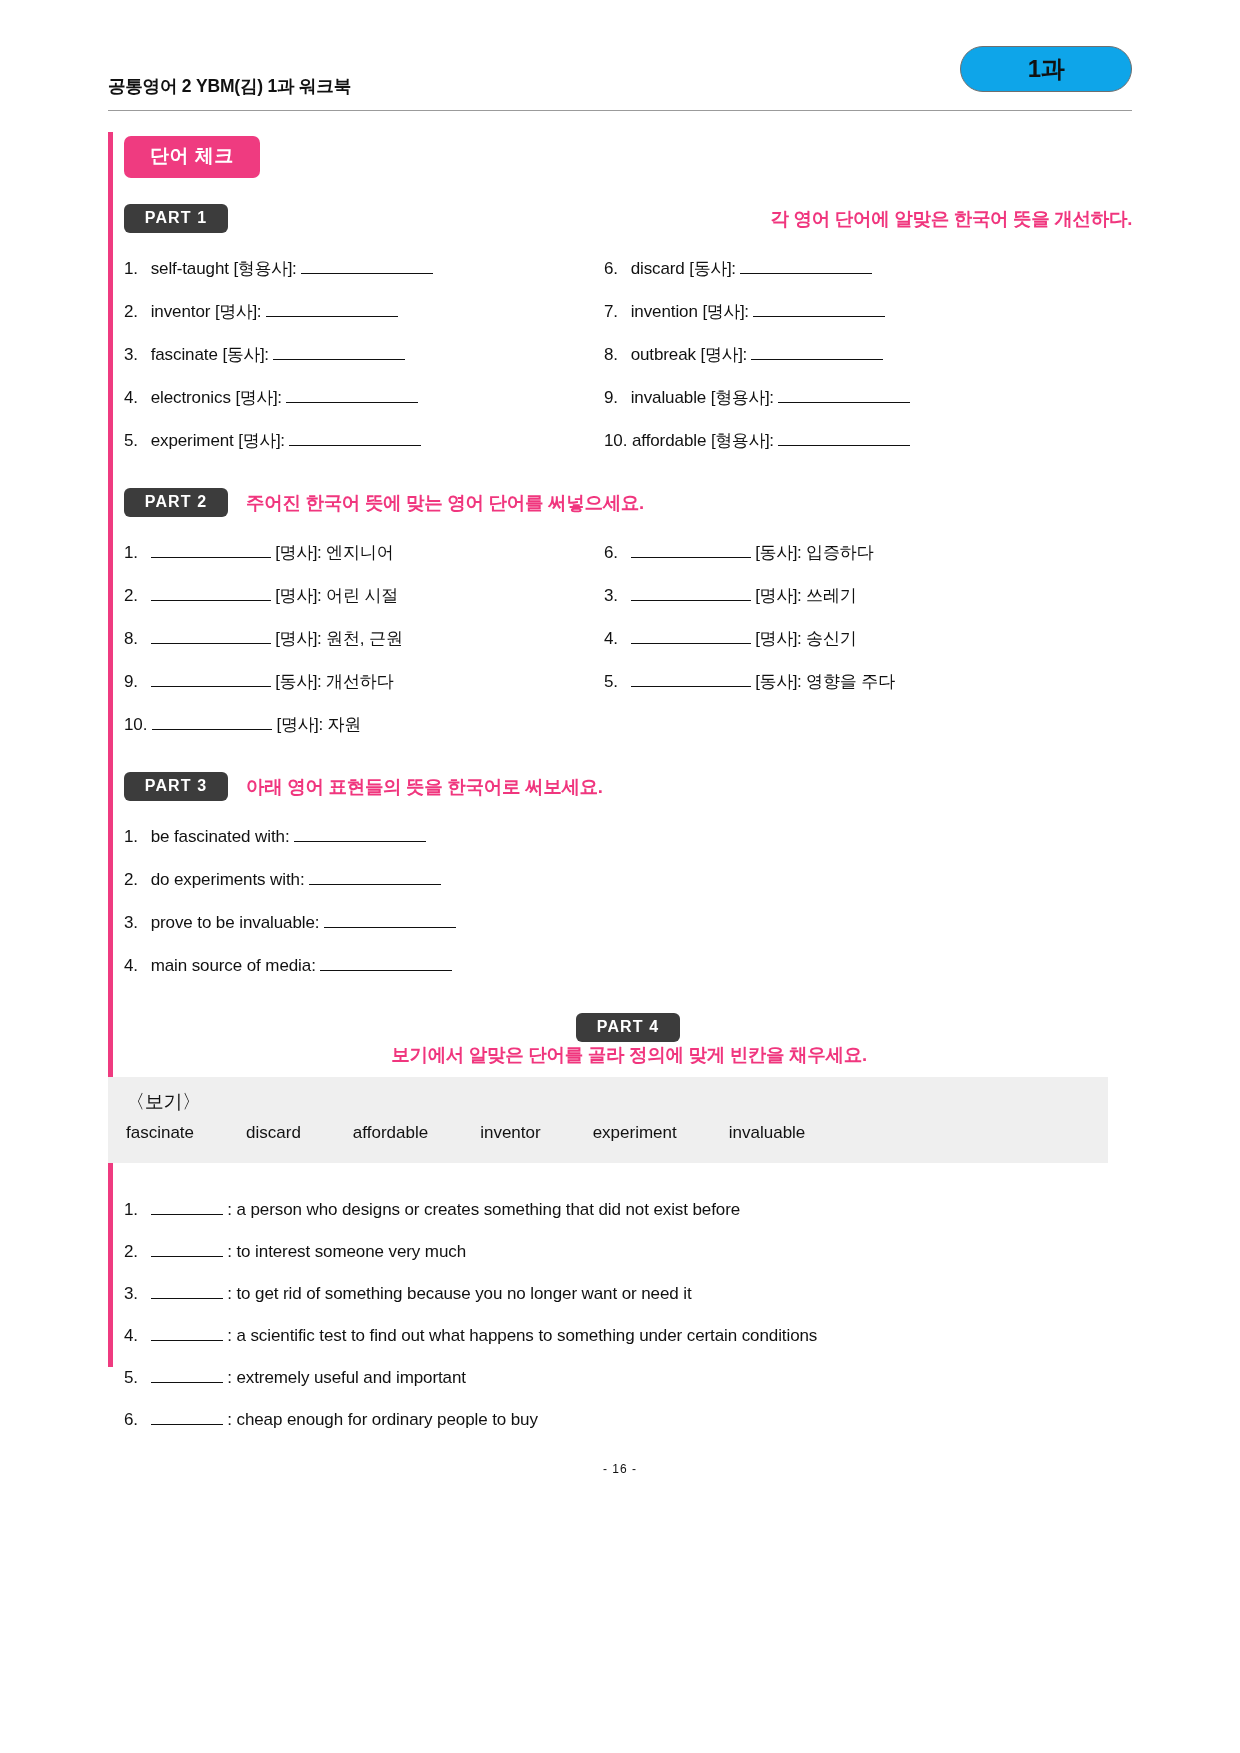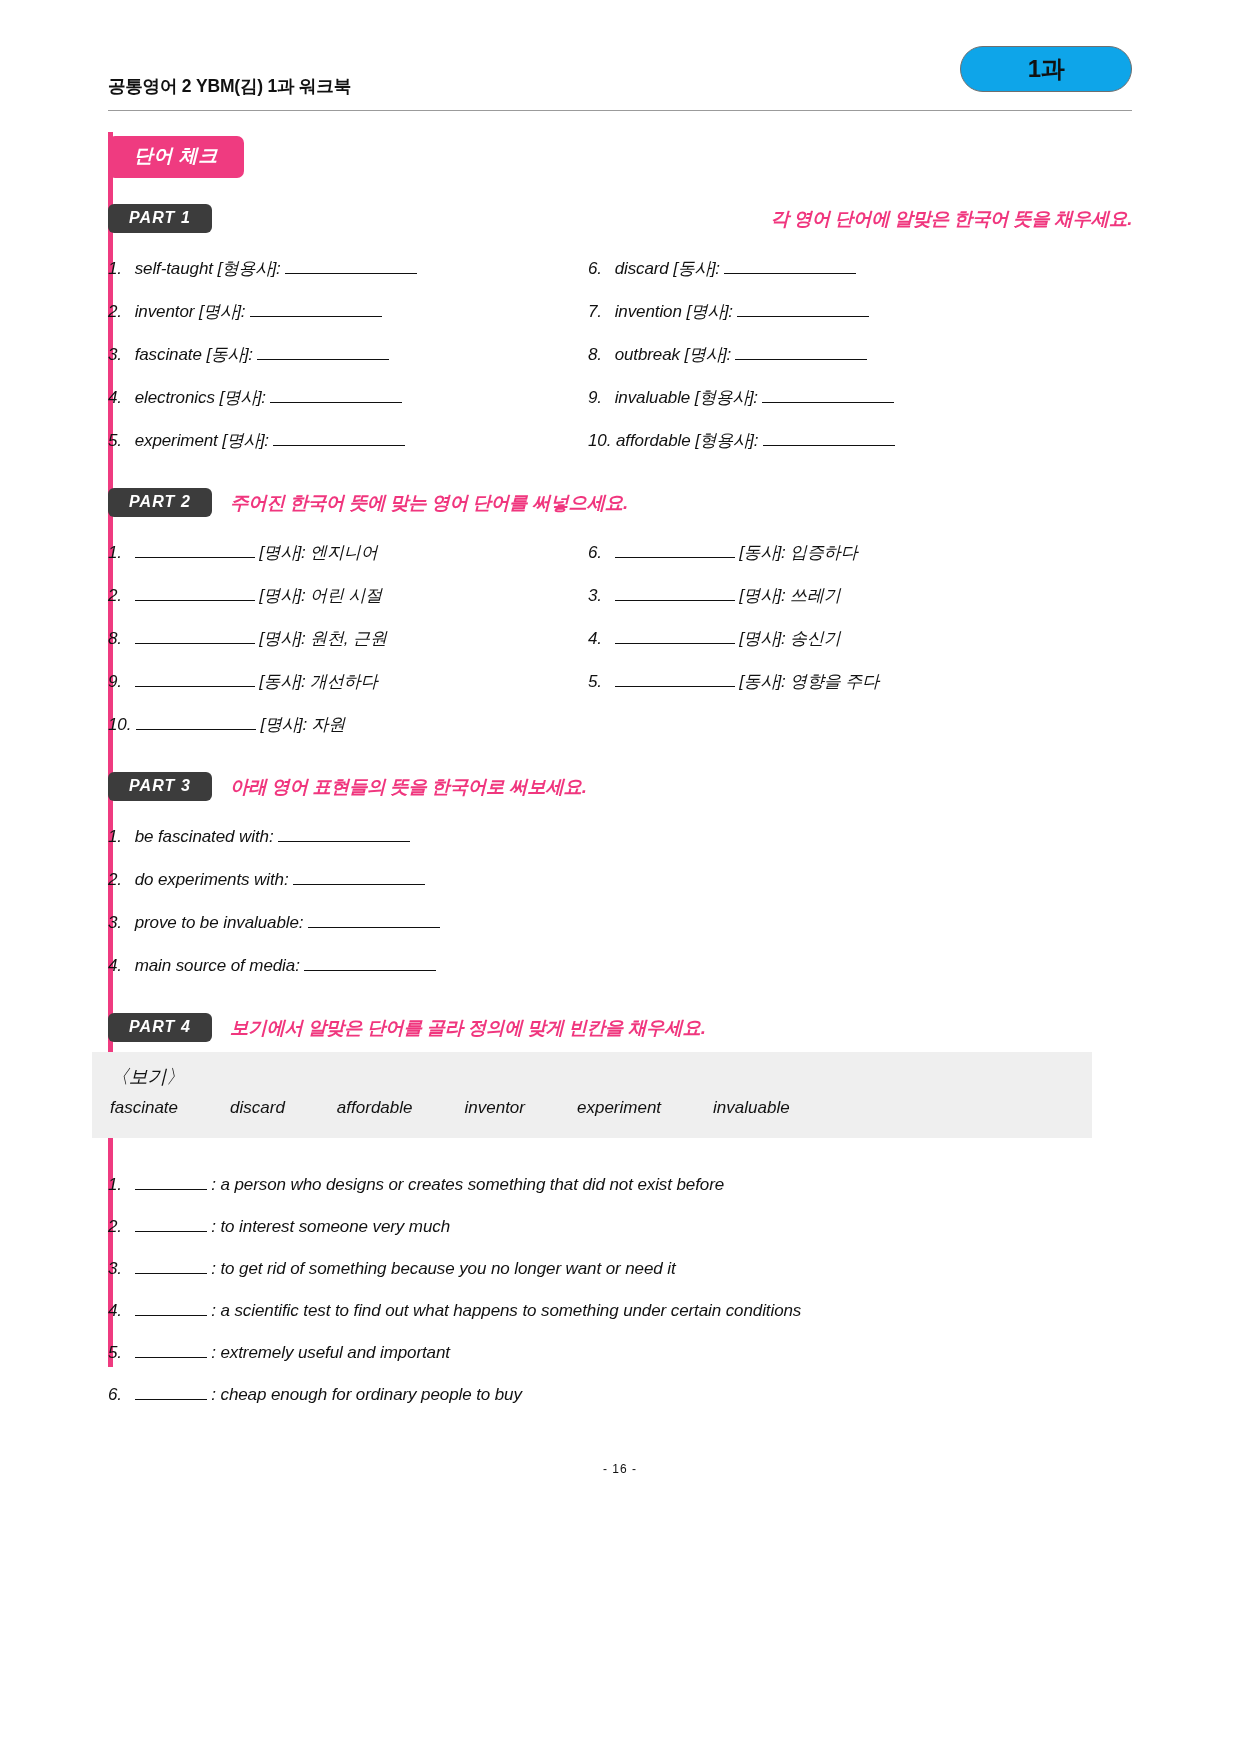--- a/index.html
+++ b/index.html
@@ -78,21 +78,21 @@
   .pink-bar {
     position: absolute;
     left: 0;
     top: 0;
     width: 5px;
     height: 1235px;
     background: #ef3b80;
   }
   .inner {
     position: relative;
-    font-style: italic;
+    padding-left: 16px;
   }
 
   
   .section-badge {
     display: inline-block;
     background: #ef3b80;
     color: #ffffff;
     font-size: 19px;
     font-weight: 700;
     letter-spacing: 0.5px;
@@ -229,21 +229,21 @@
   <div class="content">
     <div class="pink-bar"></div>
     <div class="inner">
 
       
       <div class="section-badge">단어 체크</div>
 
       
       <div class="part-row" style="margin-left:-16px;justify-content:space-between;">
         <span class="part-badge">PART 1</span>
-        <span class="part-instruction">각 영어 단어에 알맞은 한국어 뜻을 채우세요.</span>
+        <span class="part-instruction">각 영어 단어에 알맞은 한국어 뜻을 개선하다.</span>
       </div>
       <div class="grid2">
         <div class="item">
           <span class="num">1.</span>
           <span>self-taught</span>
           <span class="pos">[형용사]:</span>
           <span class="blank blank-lg"></span>
         </div>
         <div class="item">
           <span class="num">6.</span>
@@ -393,21 +393,21 @@
           <span class="blank blank-lg"></span>
         </div>
         <div class="item">
           <span class="num">4.</span>
           <span>main source of media:</span>
           <span class="blank blank-lg"></span>
         </div>
       </div>
 
       
-      <div class="part-row" style="margin-left:-16px;">
+      <div class="part-row" style="margin-left:-16px;flex-direction:column;">
         <span class="part-badge">PART 4</span>
         <span class="part-instruction">보기에서 알맞은 단어를 골라 정의에 맞게 빈칸을 채우세요.</span>
       </div>
 
       <div class="wordbank" style="margin-left:-16px;">
         <div class="wordbank-title">〈보기〉</div>
         <div class="wordbank-words">
           <span class="wordbank-word">fascinate</span>
           <span class="wordbank-word">discard</span>
           <span class="wordbank-word">affordable</span>

